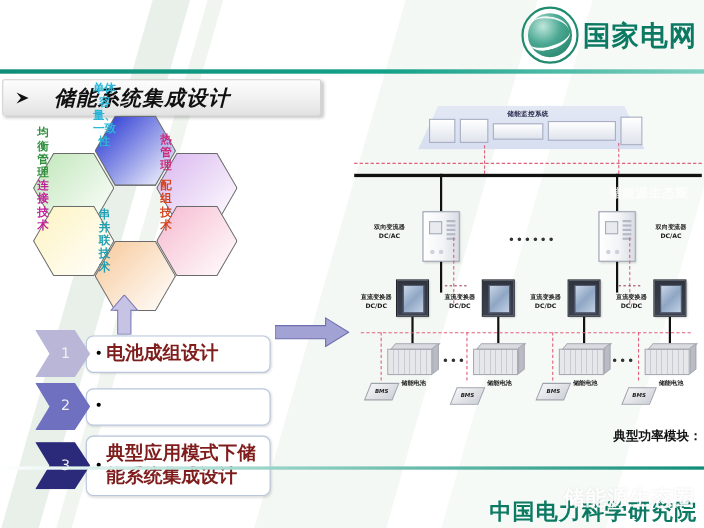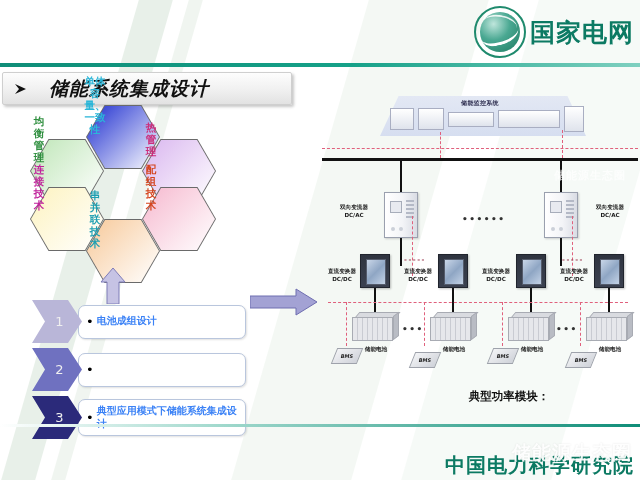--- a/index.html
+++ b/index.html
@@ -89,21 +89,21 @@
     clip-path:polygon(0% 0%,72% 0%,100% 50%,72% 100%,0% 100%,26% 50%);
     display:flex; align-items:center; justify-content:center;
   }
   .chev span { font-size:13px; color:#efefef; font-weight:normal; margin-left:5px; }
   .step-box {
     margin-left:-4px; background:#ffffff; border:1px solid #b9c6dd;
     border-radius:7px; box-shadow:1px 1px 2px rgba(0,0,0,.12);
     padding:5px 8px 5px 7px; min-height:34px;
     display:flex; align-items:center;
   }
-  .step-text { font-size:10px; font-weight:bold; color:#3b82f6; line-height:1.25; }
+  .step-text { font-size:17px; font-weight:bold; color:#7f1d1d; line-height:1.25; }
   .dot { font-size:13px; margin-right:3px; }
 
   
   .big-arrow { position:absolute; left:250px; top:288px; width:68px; height:28px; }
 
   
   .diagram { position:absolute; left:322px; top:96px; width:316px; height:300px; }
 
   .banner {
     position:absolute; left:58px; top:0; width:206px; height:40px;
@@ -172,21 +172,21 @@
     font-style:italic; }
 
   .ellipsis-h { position:absolute; font-size:9px; letter-spacing:1.5px;
     color:#333; font-weight:bold; }
   .ellipsis-d { position:absolute; font-size:7px; letter-spacing:1.5px;
     color:#a04458; font-weight:bold; }
 
   
   .power-note {
     position:absolute; left:380px; top:388px; width:258px;
-    text-align:center; font-size:11.5px; font-weight:bold; color:#111; line-height:1.45;
+    text-align:right; font-size:11.5px; font-weight:bold; color:#111; line-height:1.45;
   }
 
   
   .footer-rule { position:absolute; left:0; top:424px; width:640px; height:3px;
     background:linear-gradient(to right,#ffffff 0%,#9fd8cc 35%,#0f8d78 100%); }
   .footer-logo { position:absolute; right:6px; top:452px; text-align:right; }
   .footer-cn { font-size:20px; font-weight:bold; color:#0c7a63; letter-spacing:1px; }
   .footer-en { font-size:7.5px; font-weight:bold; color:#0c7a63;
     letter-spacing:.9px; font-family:"Liberation Serif",serif; margin-top:1px; }
   .watermark {

